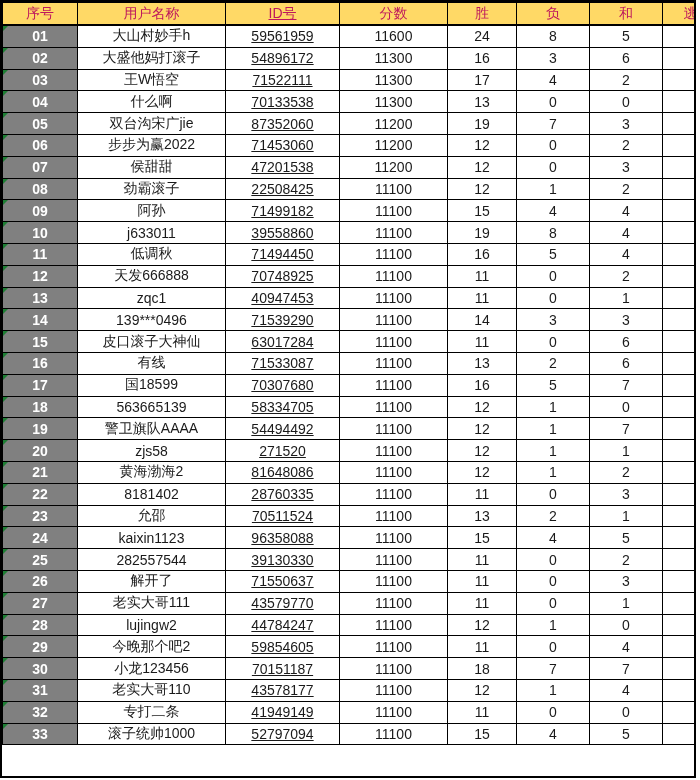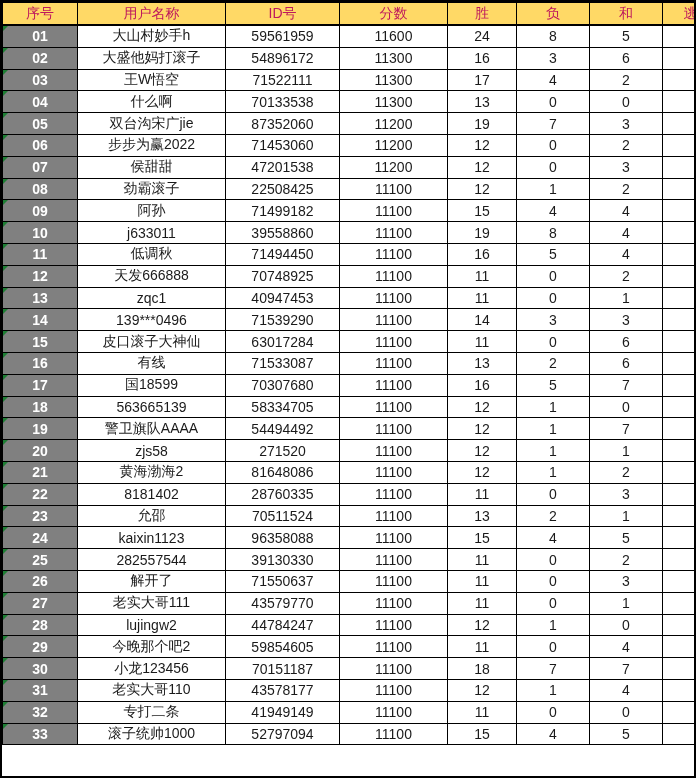--- a/index.html
+++ b/index.html
@@ -65,21 +65,21 @@
     top: 0;
     left: 0;
     width: 0;
     height: 0;
     border-top: 5px solid var(--flag-c, #1e7e34);
     border-right: 5px solid transparent;
   }
   
   .col0 { width: 70px; }
   .col1 { width: 143px; }
-  .col2 { width: 109px; }
+  .col2 { width: 109px; text-decoration: underline; }
   .col3 { width: 103px; }
   .col4 { width: 64px; }
   .col5 { width: 68px; }
   .col6 { width: 68px; }
   .col7 { width: 65px; }
 </style>
 </head>
 <body>
 
 <div class="sheet">

